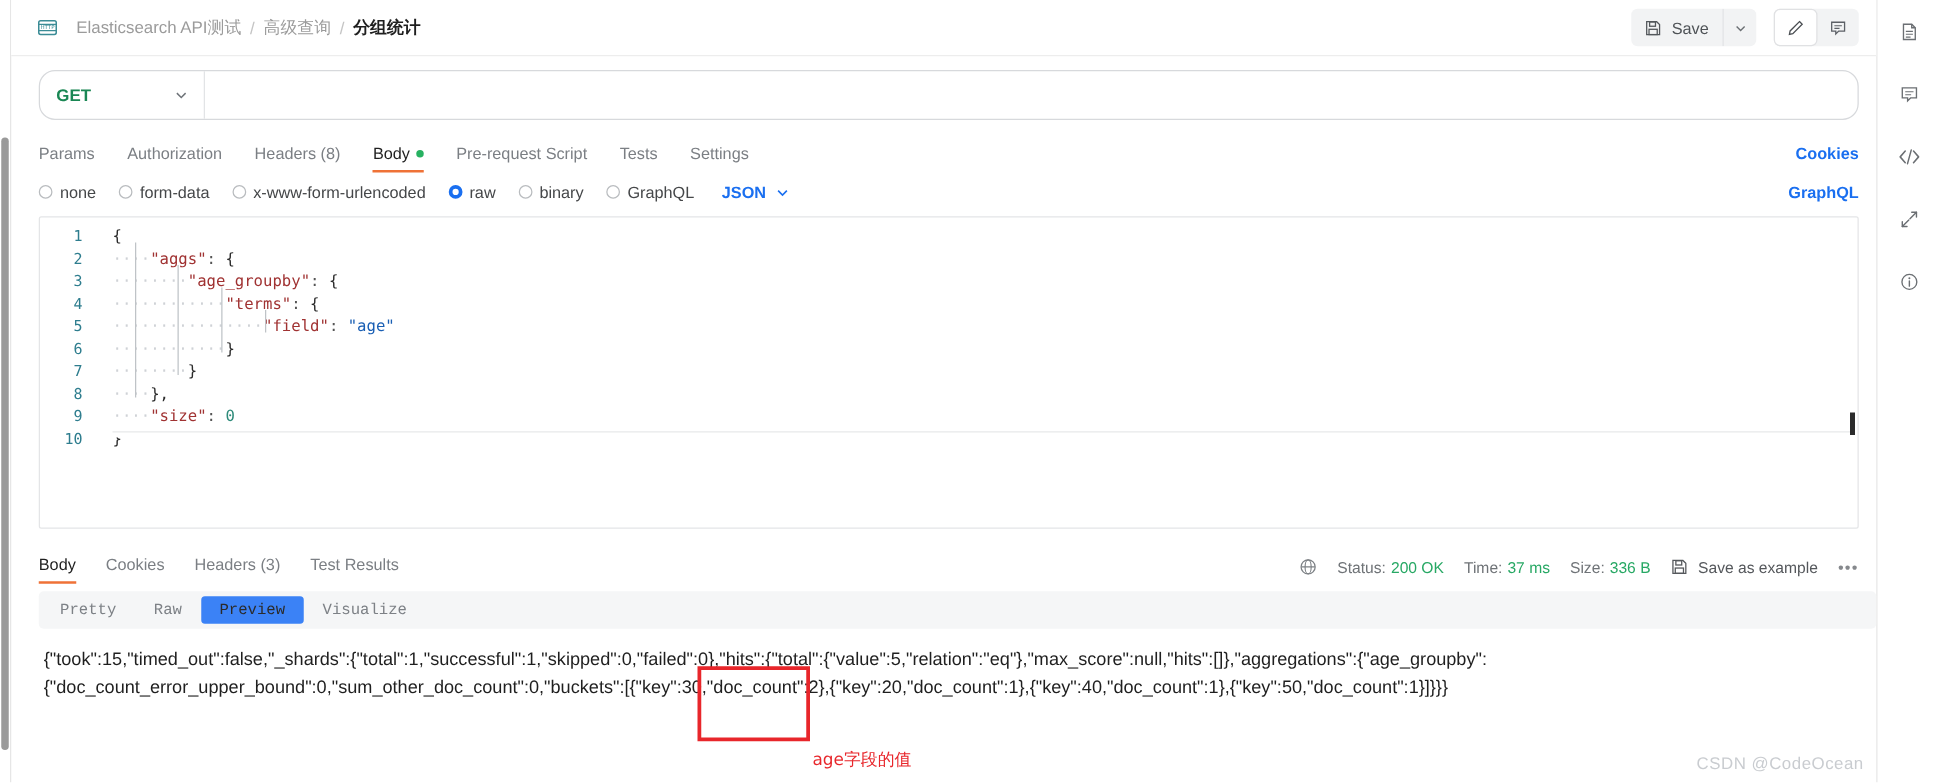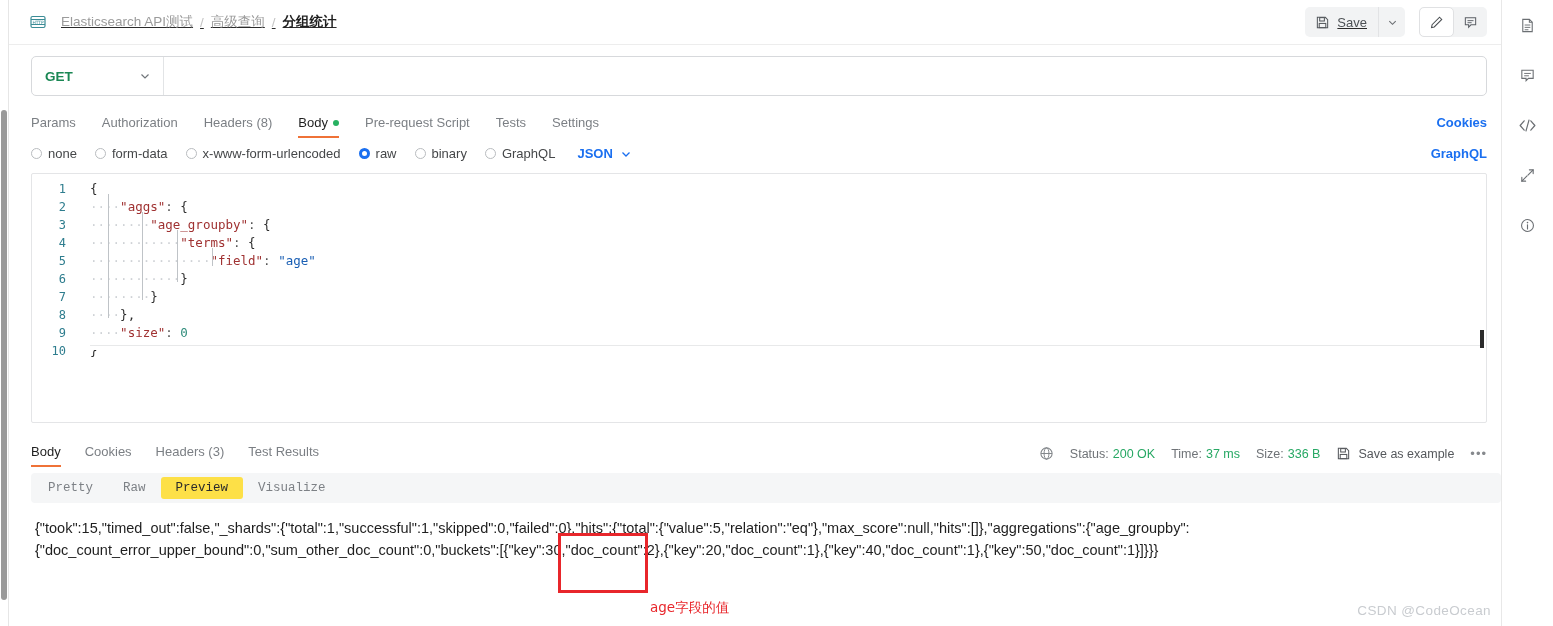--- a/index.html
+++ b/index.html
@@ -70,21 +70,20 @@
 
   
   .header {
     height: 44px;
     flex: 0 0 44px;
     display: flex;
     align-items: center;
     padding: 0 14px 0 18px;
     border-bottom: 1px solid #ededed;
     background: #ffffff;
-    text-decoration: underline;
   }
   .http-badge {
     width: 22px;
     height: 22px;
     display: flex;
     align-items: center;
     justify-content: center;
     margin-right: 12px;
   }
   .breadcrumb {
@@ -151,21 +150,21 @@
   .urlrow {
     display: flex;
     align-items: center;
     padding: 11px 14px 11px 22px;
     gap: 14px;
   }
   .url-field {
     flex: 1 1 auto;
     height: 38px;
     border: 1px solid #d7d9dc;
-    border-radius: 5px;
+    border-radius: 13px;
     display: flex;
     align-items: stretch;
     background: #fff;
     min-width: 0;
     gap: 36px;
   }
   .method-sel {
     width: 106px;
     flex: 0 0 106px;
     display: flex;
@@ -396,21 +395,21 @@
   }
   .pill {
     padding: 0 15px;
     height: 22px;
     display: flex;
     align-items: center;
     font-size: 12.5px;
     color: #7d8186;
     border-radius: 3px;
   }
-  .pill.active { background: #fde047; color: #2b2b2b; }
+  .pill.active { background: #3b82f6; color: #2b2b2b; }
 
   
   .resp-body {
     margin: 14px 22px 0 26px;
     font-size: 14.5px;
     color: #1f1f1f;
     line-height: 22px;
     word-break: break-all;
     font-family: "Liberation Sans", sans-serif;
   }

